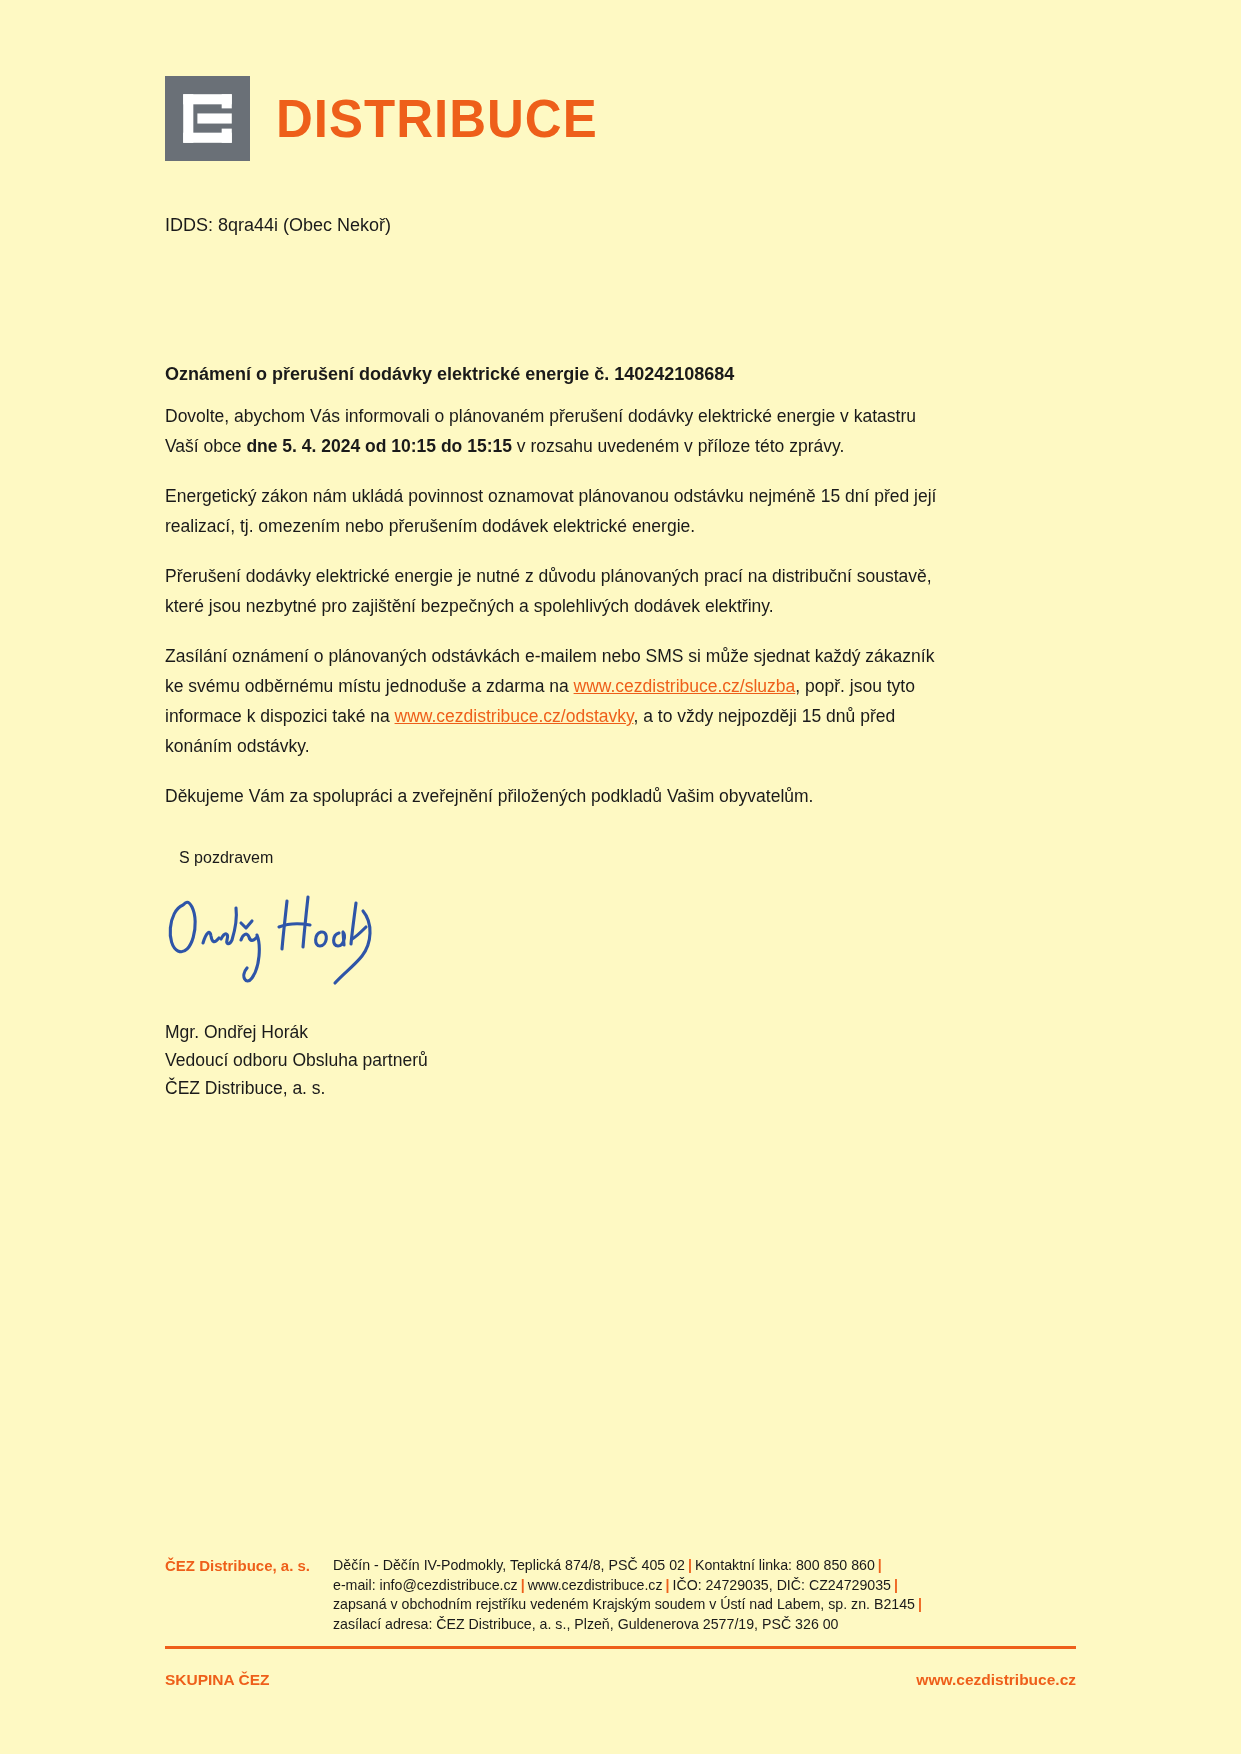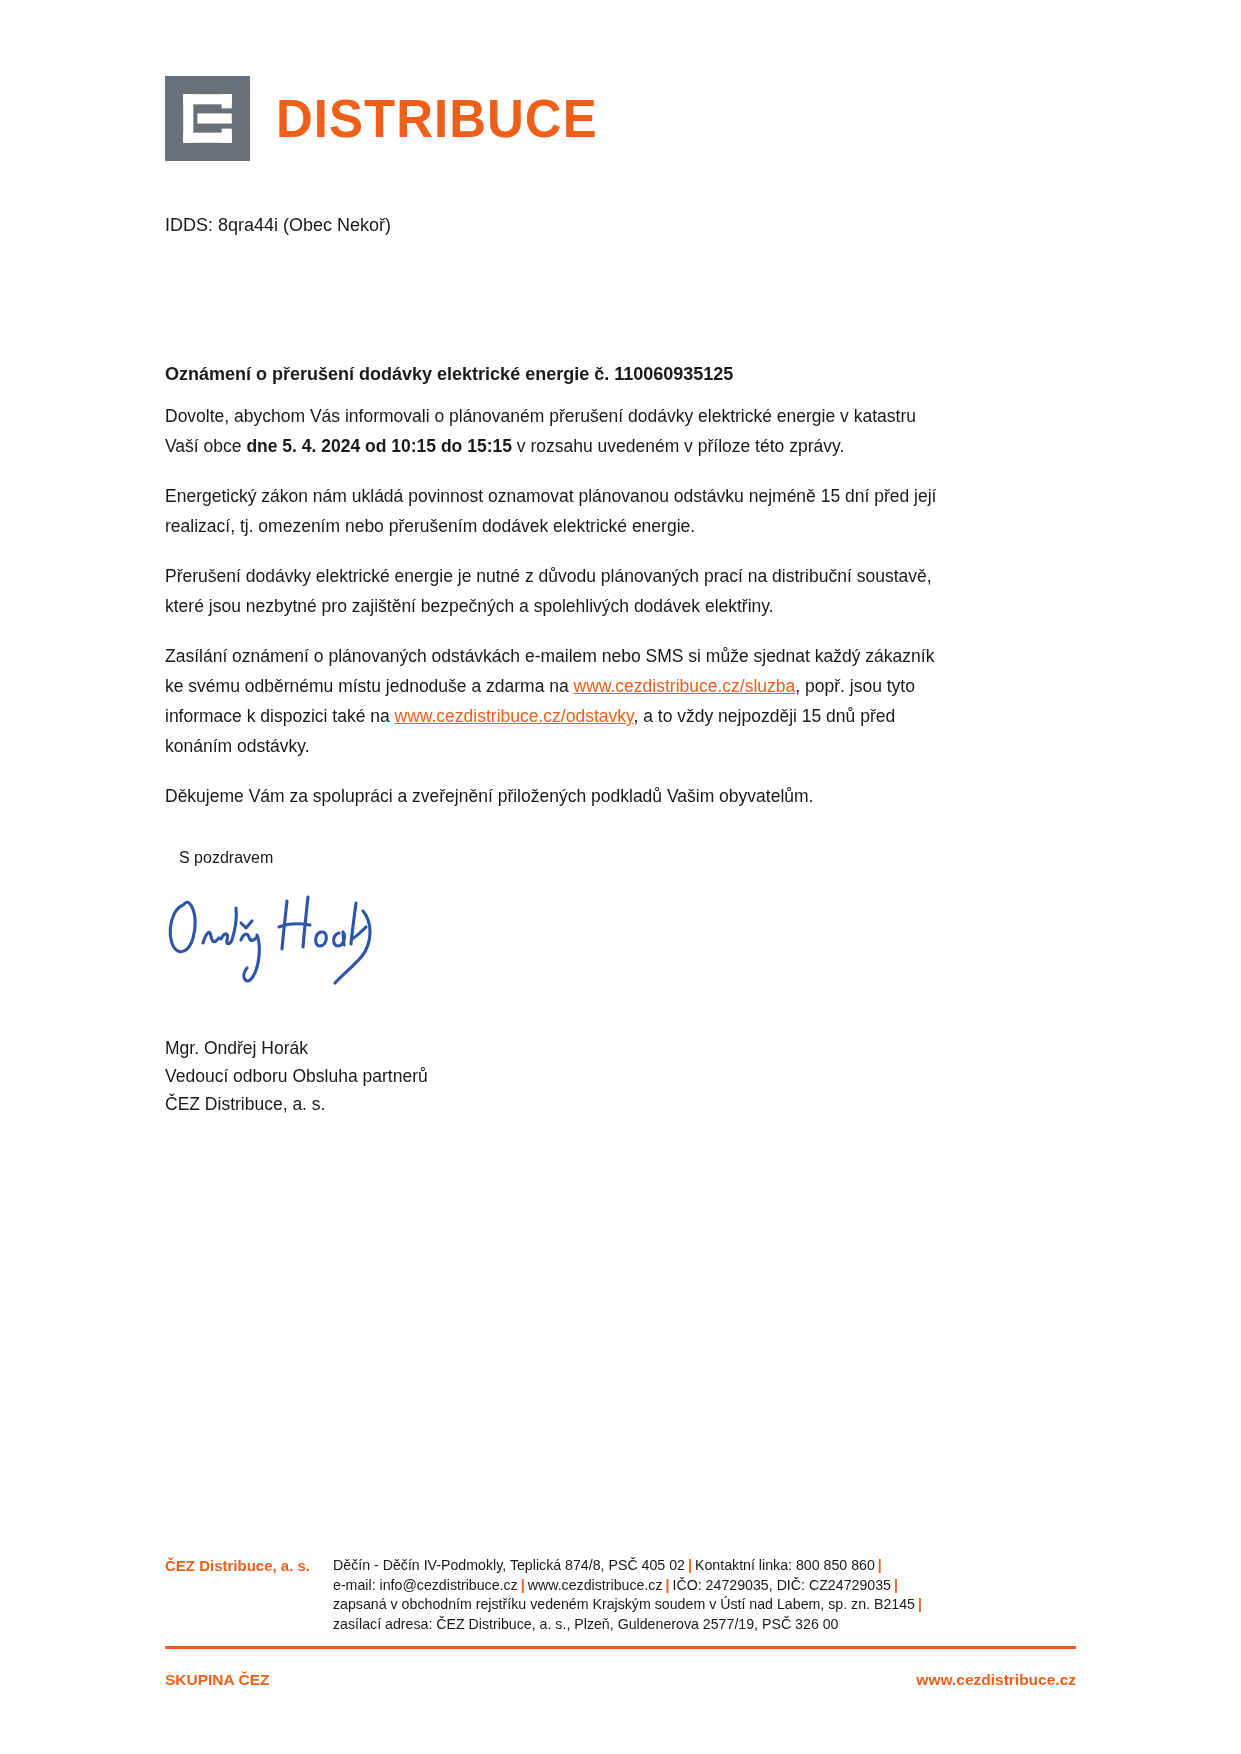--- a/index.html
+++ b/index.html
@@ -1,20 +1,20 @@
 <!DOCTYPE html>
 <html><head>
 <meta charset="utf-8">
 <style>
   html,body{margin:0;padding:0;background:#e9e9e9;}
   .page{
     position:relative;
     width:1241px;height:1754px;
     margin:0 auto;
-    background:#ffffff;
+    background:#fef9c3;
     font-family:"Liberation Sans","DejaVu Sans",sans-serif;
     color:#1a1a1a;
     overflow:hidden;
   }
   .content{margin-left:165px;width:778px;padding-top:75px;}
 
   
   .brand-row{display:flex;align-items:center;height:86px;margin-bottom:54px;}
   .logo-mark{width:85px;height:85px;flex:0 0 85px;}
   .wordmark{
@@ -28,21 +28,21 @@
   .idds{font-size:18px;margin:0;}
 
   .subject{font-size:18px;font-weight:bold;margin:128px 0 16px 0;}
 
   .para{font-size:17.5px;line-height:30px;margin:0 0 20px 0;}
   .b{font-weight:bold;}
   .link{color:#EE5F1A;text-decoration:underline;cursor:pointer;}
 
   .closing{font-size:16px;margin:38px 0 0 14px;}
   .signature{margin:16px 0 0 -2px;width:230px;height:115px;}
-  .sig-block{font-size:17.5px;line-height:28px;margin-top:32px;}
+  .sig-block{font-size:17.5px;line-height:28px;margin-top:16px;}
 
   
   .footer{position:absolute;left:165px;right:165px;top:1556px;}
   .footer-row{display:flex;align-items:flex-start;}
   .footer-company{
     width:168px;flex:0 0 168px;
     color:#EE5F1A;font-weight:bold;font-size:15px;line-height:19px;
   }
   .footer-lines{font-size:14.2px;line-height:19.5px;color:#1a1a1a;}
   .sep{color:#EE5F1A;font-weight:bold;margin:0 3px;}
@@ -70,21 +70,21 @@
         <rect x="56" y="52" width="10" height="14" fill="#ffffff"></rect>
         <rect x="32" y="37" width="34" height="10" fill="#ffffff"></rect>
       </svg>
       <div class="wordmark">DISTRIBUCE</div>
     </div>
 
     
     <p class="idds">IDDS: 8qra44i (Obec Nekoř)</p>
 
     
-    <p class="subject">Oznámení o přerušení dodávky elektrické energie č. 110060935125</p>
+    <p class="subject">Oznámení o přerušení dodávky elektrické energie č. 140242108684</p>
 
     
     <p class="para"><span>Dovolte, abychom Vás informovali o plánovaném přerušení dodávky elektrické energie v katastru Vaší obce </span><span class="b">dne 5. 4. 2024 od 10:15 do 15:15</span><span> v rozsahu uvedeném v příloze této zprávy.</span></p>
 
     <p class="para">Energetický zákon nám ukládá povinnost oznamovat plánovanou odstávku nejméně 15 dní před její realizací, tj. omezením nebo přerušením dodávek elektrické energie.</p>
 
 
     <p class="para">Přerušení dodávky elektrické energie je nutné z důvodu plánovaných prací na distribuční soustavě, které jsou nezbytné pro zajištění bezpečných a spolehlivých dodávek elektřiny.</p>
 
     <p class="para"><span>Zasílání oznámení o plánovaných odstávkách e-mailem nebo SMS si může sjednat každý zákazník ke svému odběrnému místu jednoduše a zdarma na </span><a class="link">www.cezdistribuce.cz/sluzba</a><span>, popř. jsou tyto informace k dispozici také na </span><a class="link">www.cezdistribuce.cz/odstavky</a><span>, a to vždy nejpozději 15 dnů před konáním odstávky.</span></p>

